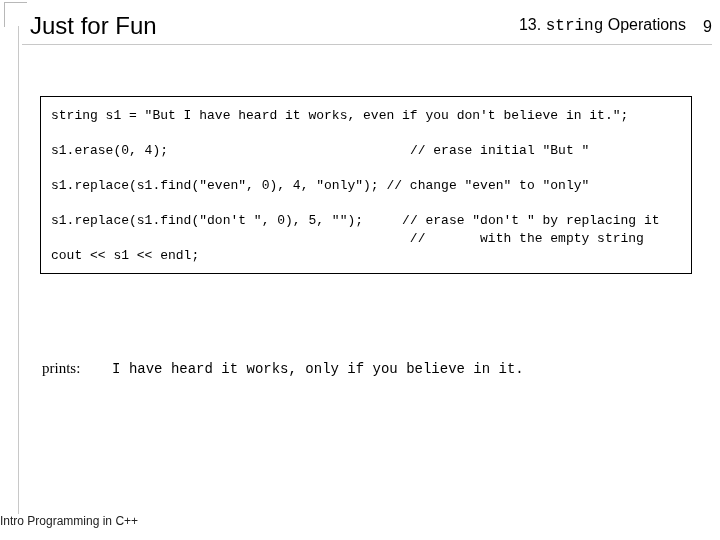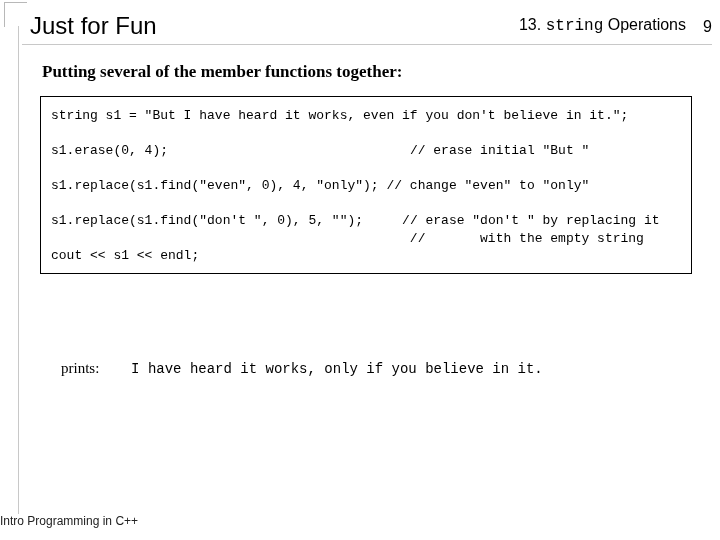--- a/index.html
+++ b/index.html
@@ -88,21 +88,20 @@
     font-family: "Courier New", Courier, monospace;
     font-size: 13px;
     line-height: 1.35;
     white-space: pre;
   }
   .prints-row {
     position: absolute;
     left: 42px;
     top: 360px;
     font-size: 15px;
-    margin-left: 19px;
   }
   .prints-label {
     font-family: "Times New Roman", Times, serif;
   }
   .prints-output {
     font-family: "Courier New", Courier, monospace;
     font-size: 14px;
     margin-left: 28px;
   }
   .footer {
@@ -128,21 +127,20 @@
   <div class="title">Just for Fun</div>
 
   <div class="header-right">
     <span>13.</span>
     <span class="mono">string</span>
     <span>Operations</span>
   </div>
 
   <div class="page-num">9</div>
 
-  <div class="subtitle">Putting several of the member functions together:</div>
 
   <div class="code-box"><span>string s1 = "But I have heard it works, even if you don't believe in it.";</span>
 
 <span>s1.erase(0, 4);</span>                               <span>// erase initial "But "</span>
 
 <span>s1.replace(s1.find("even", 0), 4, "only");</span> <span>// change "even" to "only"</span>
 
 <span>s1.replace(s1.find("don't ", 0), 5, "");</span>     <span>// erase "don't " by replacing it</span>
                                               <span>//       with the empty string</span>
 <span>cout &lt;&lt; s1 &lt;&lt; endl;</span></div>

